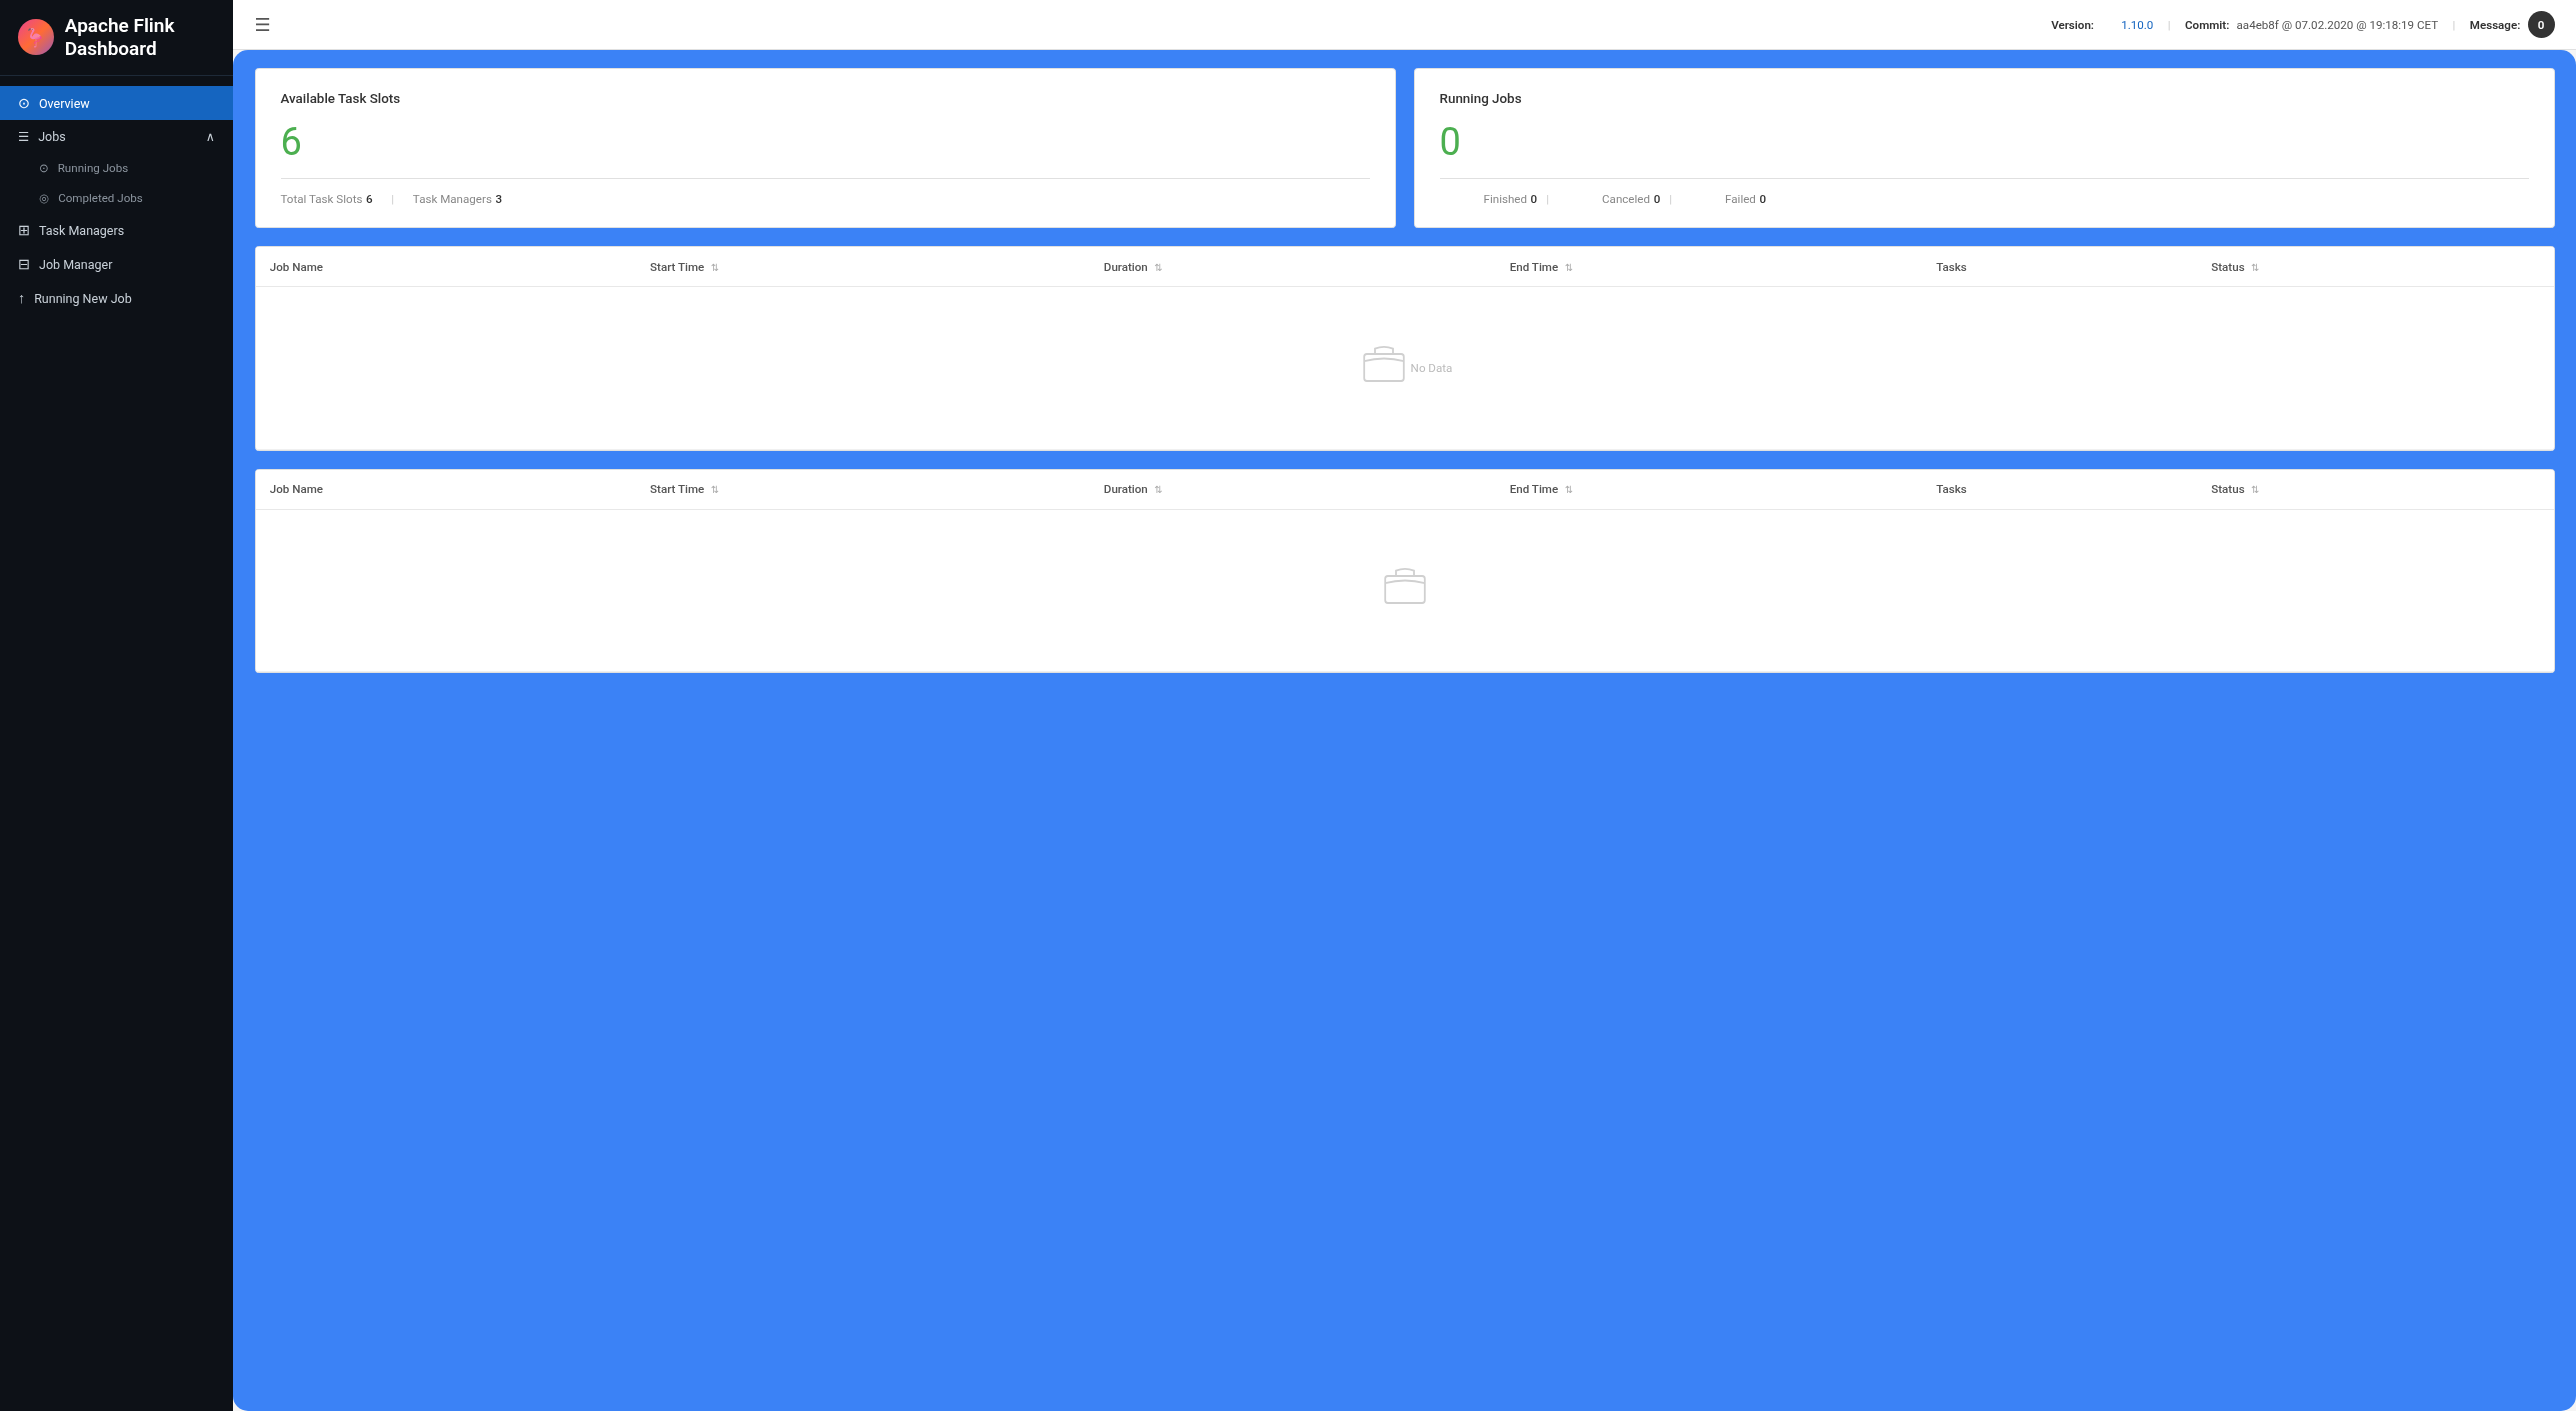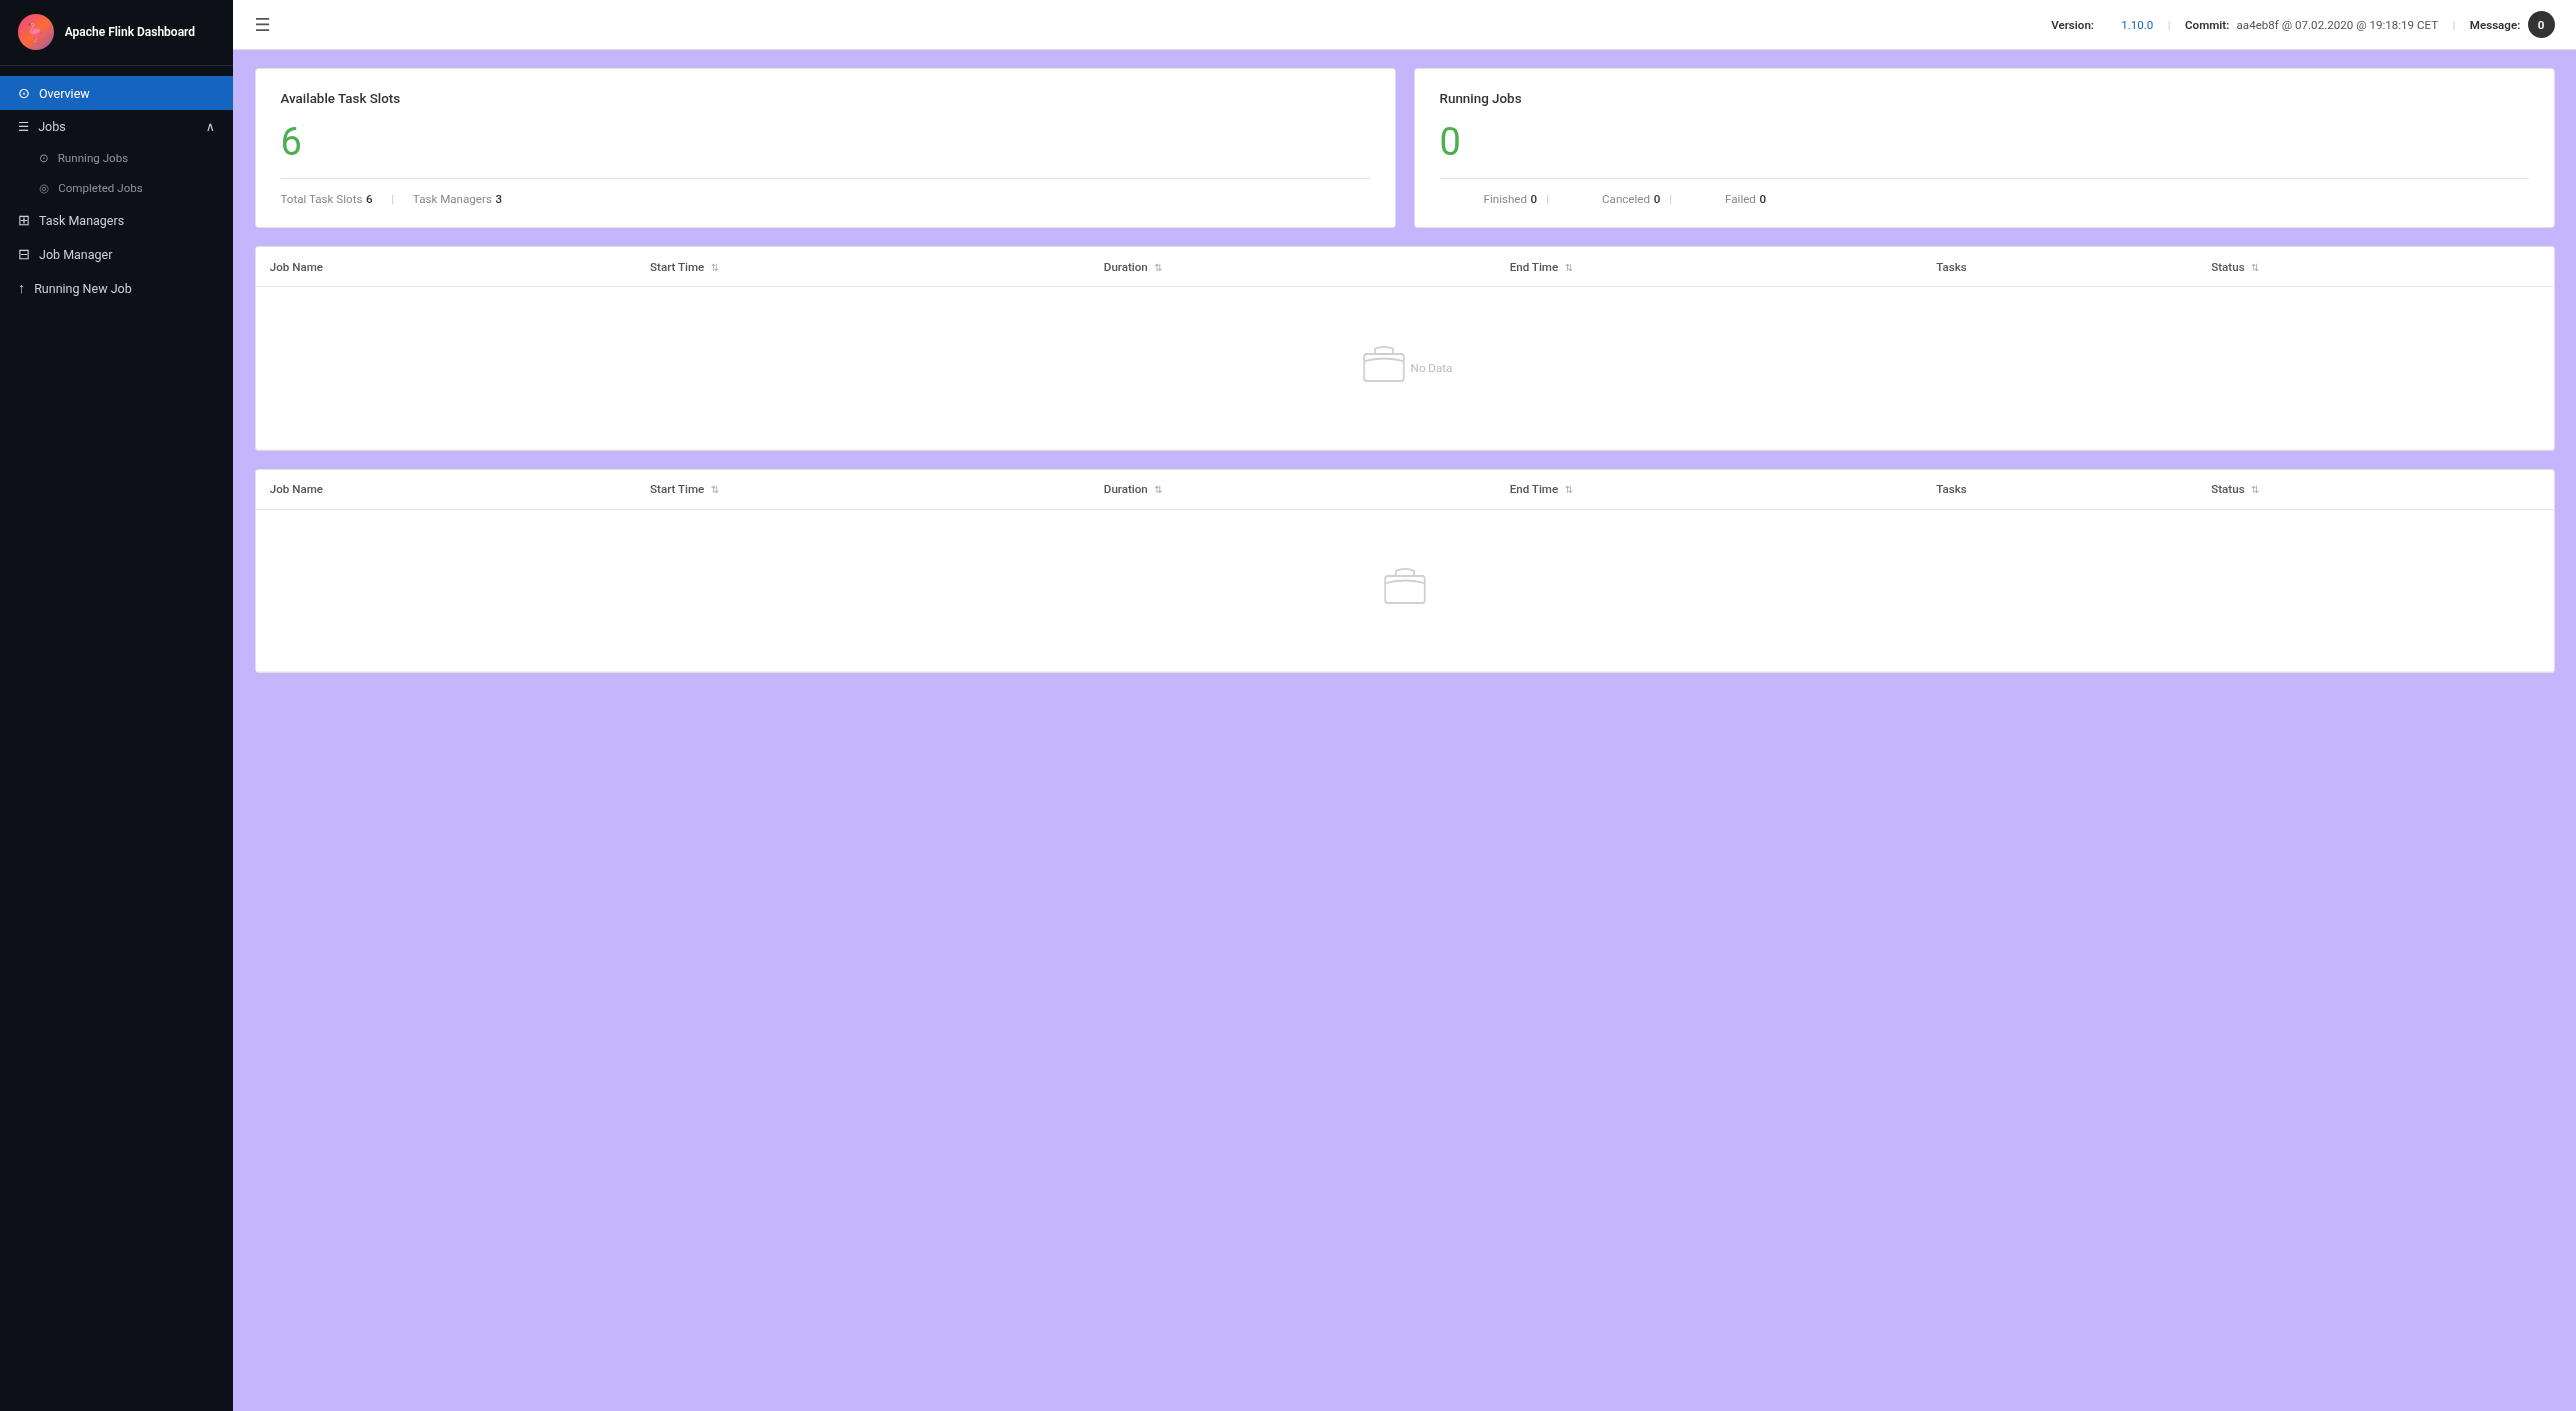--- a/index.html
+++ b/index.html
@@ -28,21 +28,21 @@
       height: 36px;
       border-radius: 50%;
       background: linear-gradient(135deg, #e84393, #ff6b35, #9b59b6);
       display: flex;
       align-items: center;
       justify-content: center;
       font-size: 18px;
       flex-shrink: 0;
     }
     #sidebar-logo-text {
-      font-size: 12px;
+      font-size: 19px;
       font-weight: 600;
       color: #fff;
     }
 
     .sidebar-nav { padding: 10.7px 0; }
     .sidebar-item {
       display: flex;
       align-items: center;
       padding: 9px 18px;
       cursor: pointer;
@@ -106,21 +106,22 @@
       background: #333; color: #fff;
       display: flex; align-items: center; justify-content: center;
       font-size: 11.6px; font-weight: 600; cursor: pointer;
     }
 
     
     #content {
       flex: 1;
       overflow-y: auto;
       padding: 18px 21.5px;
-      background: #c4b5fd;
+      background: #3b82f6;
+      border-radius: 15px;
     }
 
     
     .stats-row {
       display: flex;
       gap: 18px;
       margin-bottom: 18px;
     }
     .stat-card {
       background: #fff;

